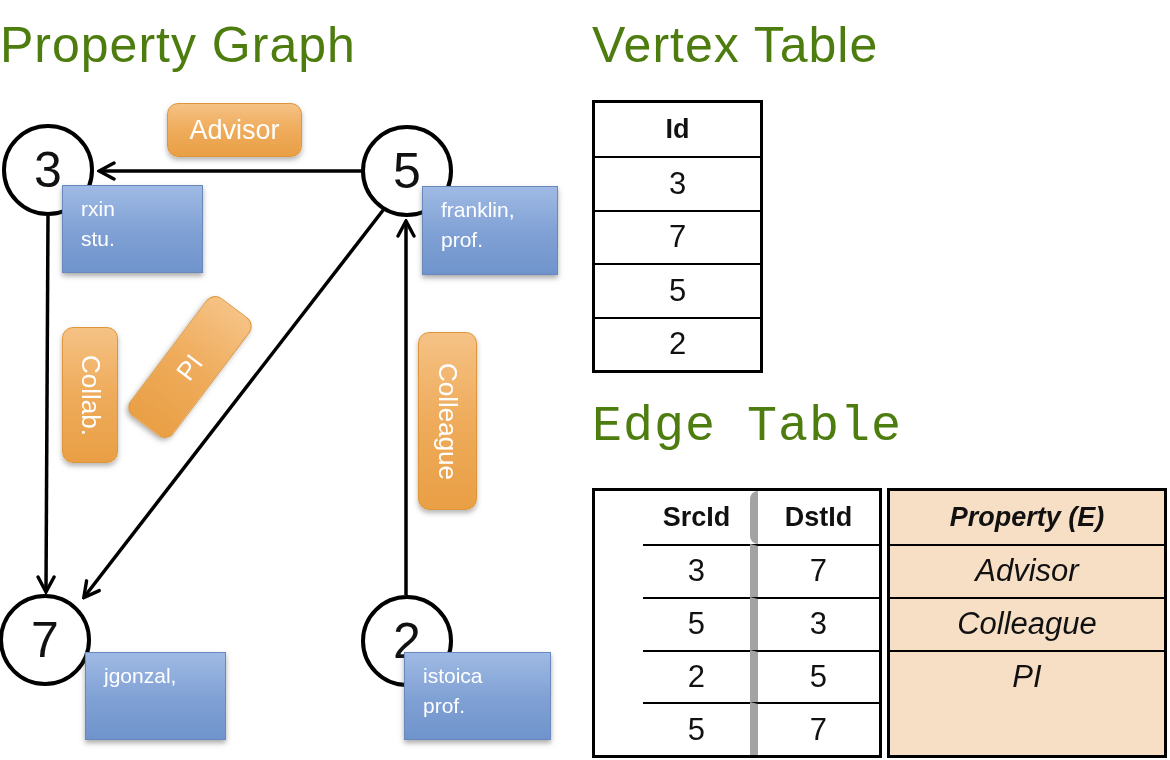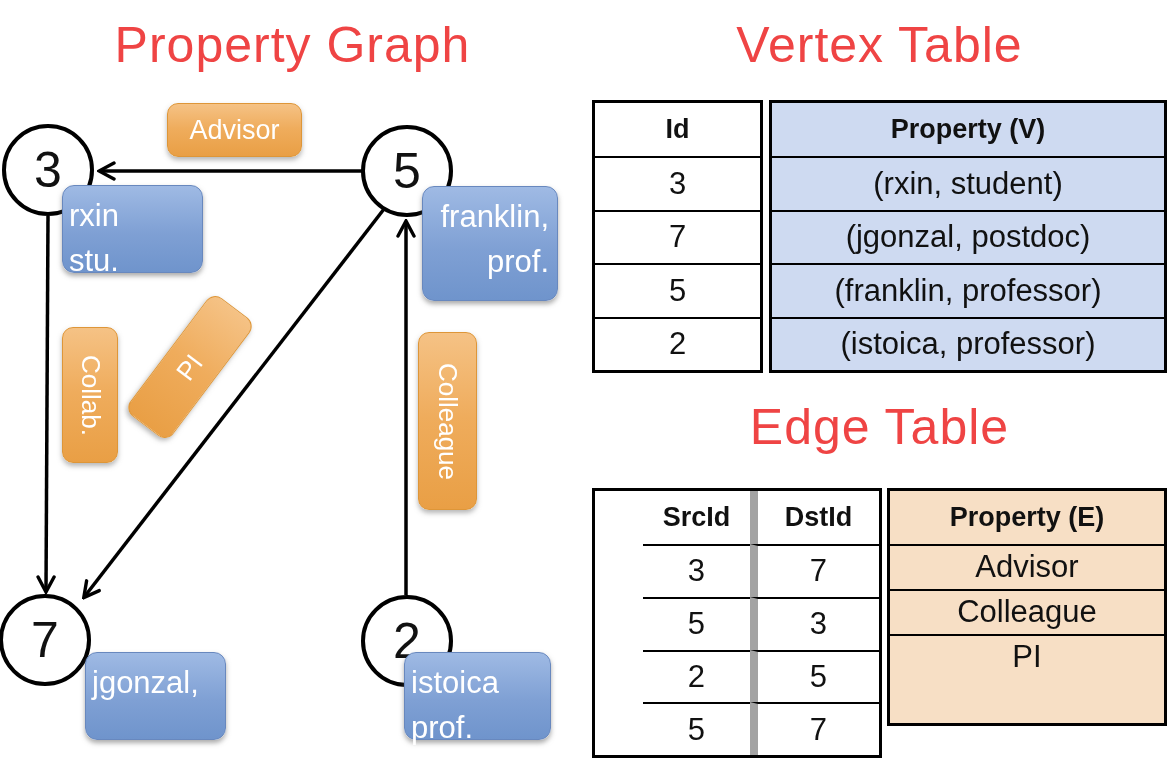--- a/index.html
+++ b/index.html
@@ -1,67 +1,67 @@
 <!DOCTYPE html>
 <html><head>
 <meta charset="utf-8">
 <style>
   html,body{margin:0;padding:0;background:#fff;}
   #canvas{
     position:relative;width:1170px;height:760px;background:#fff;overflow:hidden;
     font-family:"Liberation Sans",sans-serif;color:#111;
   }
   .title{
-    position:absolute;text-align:center;font-size:50px;letter-spacing:1px;
-    color:#ef4444;white-space:nowrap;
+    position:absolute;font-size:50px;letter-spacing:1px;
+    color:#4d7c0f;white-space:nowrap;
   }
   
   #edges-svg{position:absolute;left:0;top:0;}
   .node-circle{
     position:absolute;width:92px;height:92px;border:4px solid #000;border-radius:50%;
     background:#fff;box-sizing:border-box;display:flex;align-items:center;justify-content:center;
     font-size:50px;font-weight:300;
   }
   .vlabel{
-    position:absolute;border-radius:12px;box-sizing:border-box;
+    position:absolute;border-radius:0;box-sizing:border-box;
     background:linear-gradient(180deg,#9FBAE4 0%,#7FA0D4 55%,#6F94CC 100%);
     border:1px solid #6888BE;box-shadow:0 3px 5px rgba(100,100,100,.55);
-    color:#fff;font-size:31px;line-height:1.45;padding:8px 8px 8px 6px;
+    color:#fff;font-size:21px;line-height:1.45;padding:8px 8px 8px 18px;
   }
   .vlabel span{display:block;}
   .elabel{
     position:absolute;border-radius:11px;box-sizing:border-box;
     background:linear-gradient(180deg,#F5C285 0%,#EFAC5C 48%,#E99F45 100%);
     border:1px solid #DE9638;box-shadow:0 3px 5px rgba(110,110,110,.5);
     color:#fff;display:flex;align-items:center;justify-content:center;font-size:27px;
   }
   .elabel .vtext{transform:rotate(90deg);white-space:nowrap;font-size:26px;}
   .elabel .vtext-up{transform:rotate(-90deg);white-space:nowrap;font-size:26px;}
   
   .tbl{
     position:absolute;box-sizing:border-box;border:3px solid #000;background:#fff;
     display:grid;
   }
   .tbl .cell{
     box-sizing:border-box;display:flex;align-items:center;justify-content:center;
     font-size:31px;border-top:2px solid #000;
   }
-  .tbl .cell.first{border-top:none;}
+  .tbl .cell.first{border-top:none;border-radius:8px;}
   .tbl .cell.hdr{font-size:27px;font-weight:bold;}
   .two-col{grid-template-columns:1fr 1.21fr;padding-left:48px;}
   .two-col .cell.rightc{border-left:8px solid #a3a3a3;}
 </style>
 </head>
 <body>
 
 <div id="canvas">
 
   <div class="title" style="left:0;top:16px;width:585px;">Property Graph</div>
   <div class="title" style="left:592px;top:16px;width:575px;">Vertex Table</div>
-  <div class="title" style="left:592px;top:398px;width:575px;">Edge Table</div>
+  <div class="title" style="left:592px;top:398px;width:575px;font-family:Liberation Mono, monospace;">Edge Table</div>
 
   <svg id="edges-svg" width="585" height="760">
     <defs>
       <marker id="arrow" viewBox="0 0 10 10" refX="8" refY="5" markerWidth="20" markerHeight="20" markerUnits="userSpaceOnUse" orient="auto">
         <path d="M1.5,1 L9,5 L1.5,9" fill="none" stroke="#000" stroke-width="1.7" stroke-linecap="round"></path>
       </marker>
     </defs>
     <line x1="366" y1="171" x2="101" y2="171" stroke="#000" stroke-width="3.5" marker-end="url(#arrow)"></line>
     <line x1="48" y1="216" x2="46" y2="590" stroke="#000" stroke-width="3.5" marker-end="url(#arrow)"></line>
     <line x1="384" y1="209" x2="85" y2="596" stroke="#000" stroke-width="3.5" marker-end="url(#arrow)"></line>
@@ -78,21 +78,21 @@
       <span>7</span>
     </div>
   <div class="node-circle" style="left:361px;top:595px;">
       <span>2</span>
     </div>
 
   <div class="vlabel" style="left:62px;top:185px;width:141px;height:88px;">
     <span>rxin</span>
     <span>stu.</span>
   </div>
-  <div class="vlabel" style="left:422px;top:186px;width:136px;height:115px;text-align:right;">
+  <div class="vlabel" style="left:422px;top:186px;width:136px;height:89px;">
     <span>franklin,</span>
     <span>prof.</span>
   </div>
   <div class="vlabel" style="left:62px;top:652px;width:141px;height:88px;margin-left:23px;">
     <span>jgonzal,</span>
   </div>
   <div class="vlabel" style="left:404px;top:652px;width:147px;height:88px;">
     <span>istoica</span>
     <span>prof.</span>
   </div>
@@ -110,40 +110,33 @@
     <span class="vtext">Colleague</span>
   </div>
 
   <div class="tbl" style="left:592px;top:100px;width:171px;height:273px;grid-template-rows:53px repeat(4,1fr);">
     <div class="cell hdr first">Id</div>
     <div class="cell">3</div>
     <div class="cell">7</div>
     <div class="cell">5</div>
     <div class="cell">2</div>
   </div>
-  <div class="tbl" style="left:769px;top:100px;width:398px;height:273px;grid-template-rows:53px repeat(4,1fr);background:#CEDAF1;">
-    <div class="cell hdr first">Property (V)</div>
-    <div class="cell">(rxin, student)</div>
-    <div class="cell">(jgonzal, postdoc)</div>
-    <div class="cell">(franklin, professor)</div>
-    <div class="cell">(istoica, professor)</div>
-  </div>
 
   <div class="tbl two-col" style="left:592px;top:488px;width:290px;height:270px;grid-template-rows:53px repeat(4,1fr);">
     <div class="cell hdr first">SrcId</div>
     <div class="cell hdr first rightc">DstId</div>
     <div class="cell">3</div>
     <div class="cell rightc">7</div>
     <div class="cell">5</div>
     <div class="cell rightc">3</div>
     <div class="cell">2</div>
     <div class="cell rightc">5</div>
     <div class="cell">5</div>
     <div class="cell rightc">7</div>
   </div>
-  <div class="tbl" style="left:887px;top:488px;width:280px;height:238px;grid-template-rows:53px repeat(4,1fr);background:#F7DFC5;">
+  <div class="tbl" style="left:887px;top:488px;width:280px;height:270px;grid-template-rows:53px repeat(4,1fr);background:#F7DFC5;font-style:italic;">
     <div class="cell hdr first">Property (E)</div>
     <div class="cell">Advisor</div>
     <div class="cell">Colleague</div>
     <div class="cell">PI</div>
   </div>
 
 </div>
 
 </body></html>

